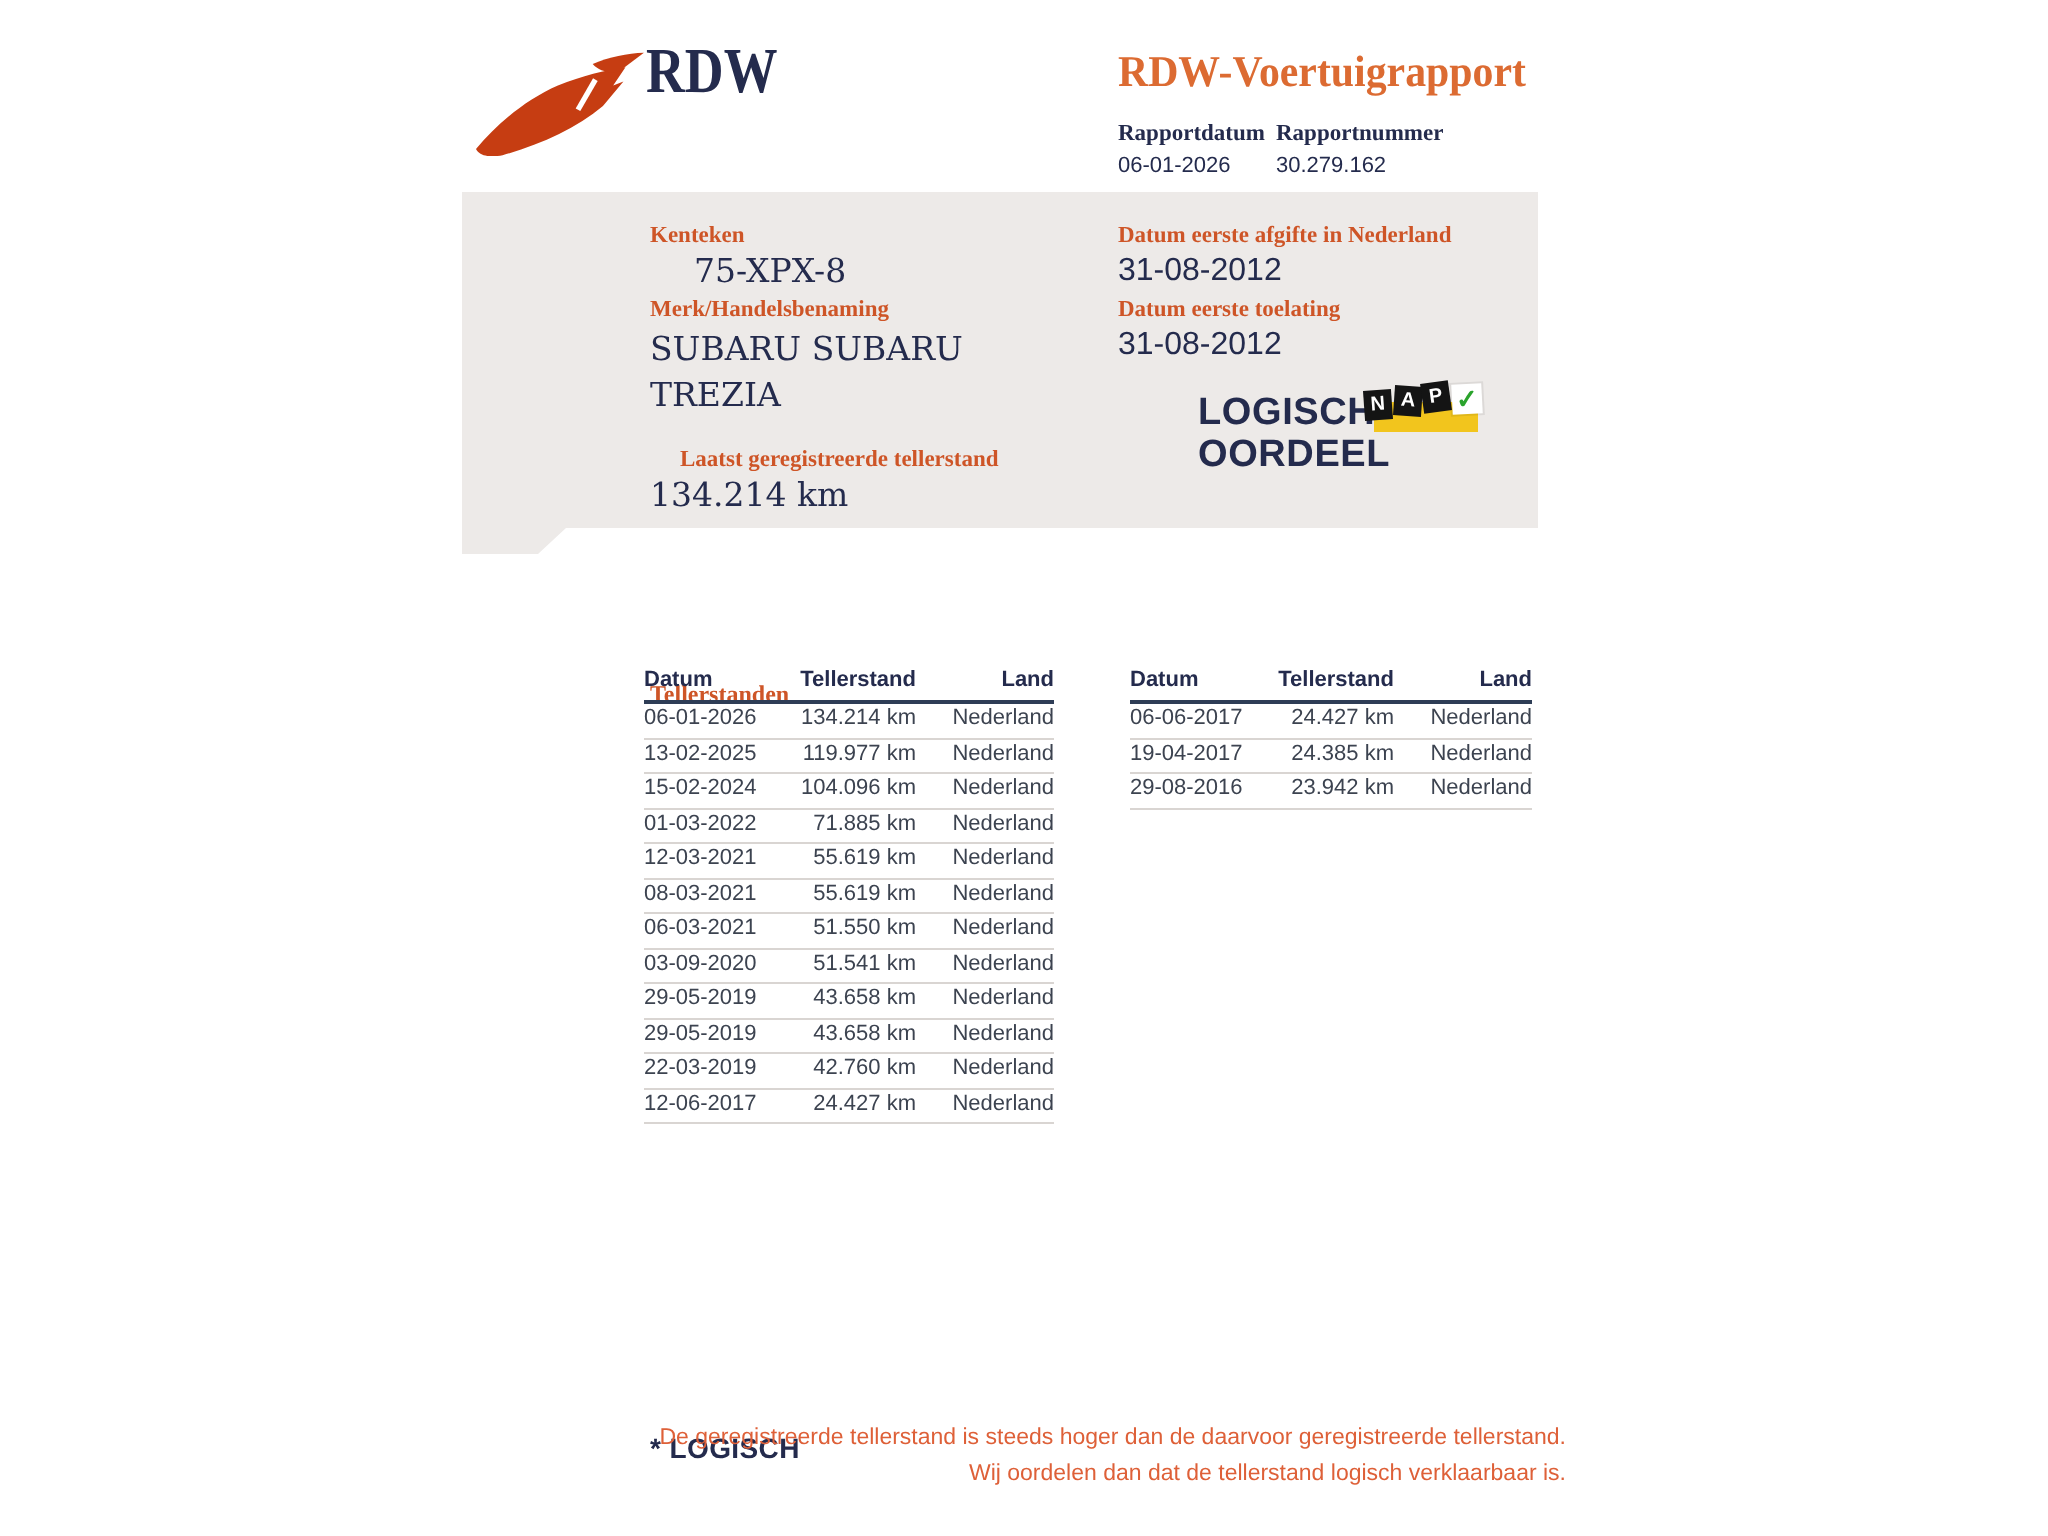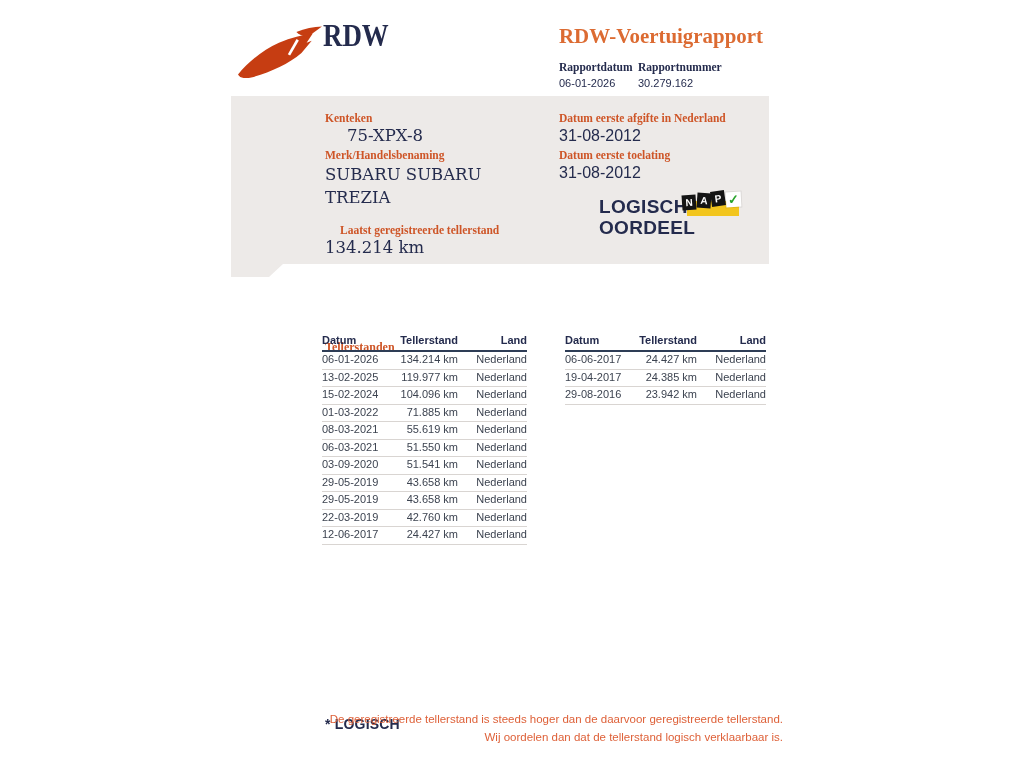--- a/index.html
+++ b/index.html
@@ -188,20 +188,25 @@
           <td>15-02-2024</td>
           <td>104.096 km</td>
           <td>Nederland</td>
         </tr>
         <tr>
           <td>01-03-2022</td>
           <td>71.885 km</td>
           <td>Nederland</td>
         </tr>
         <tr>
+          <td>12-03-2021</td>
+          <td>55.619 km</td>
+          <td>Nederland</td>
+        </tr>
+        <tr>
           <td>08-03-2021</td>
           <td>55.619 km</td>
           <td>Nederland</td>
         </tr>
         <tr>
           <td>06-03-2021</td>
           <td>51.550 km</td>
           <td>Nederland</td>
         </tr>
         <tr>

